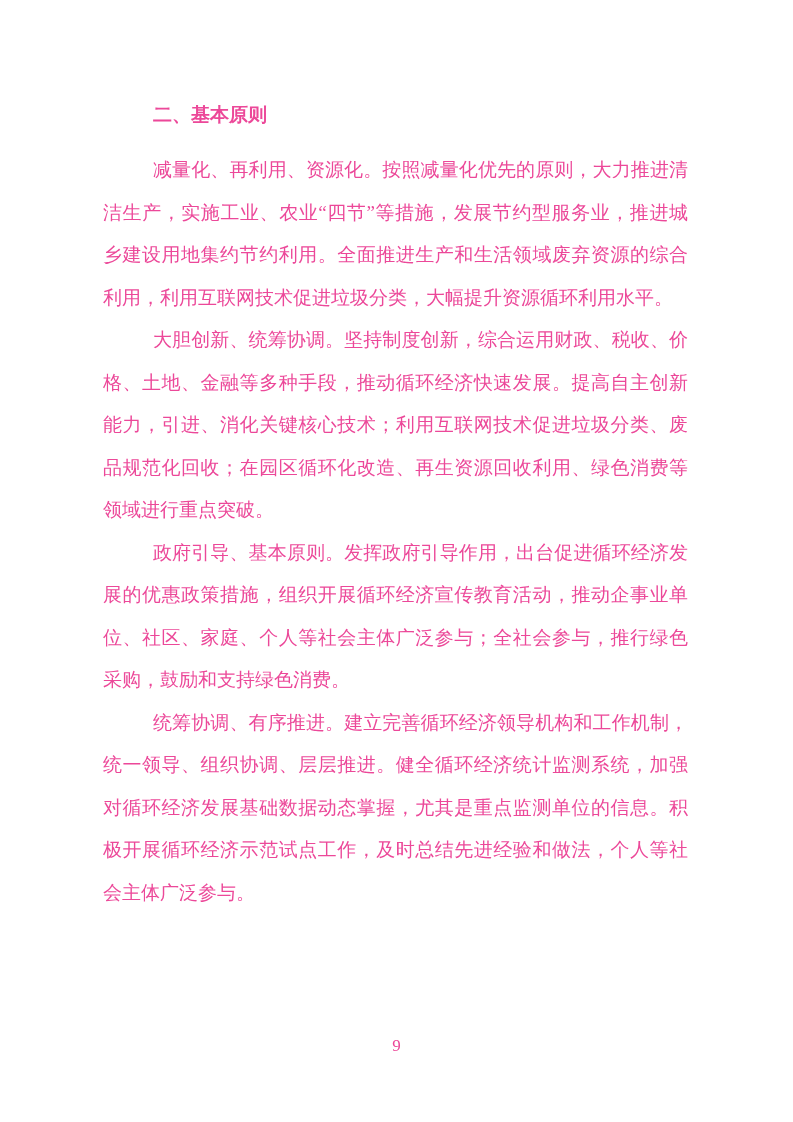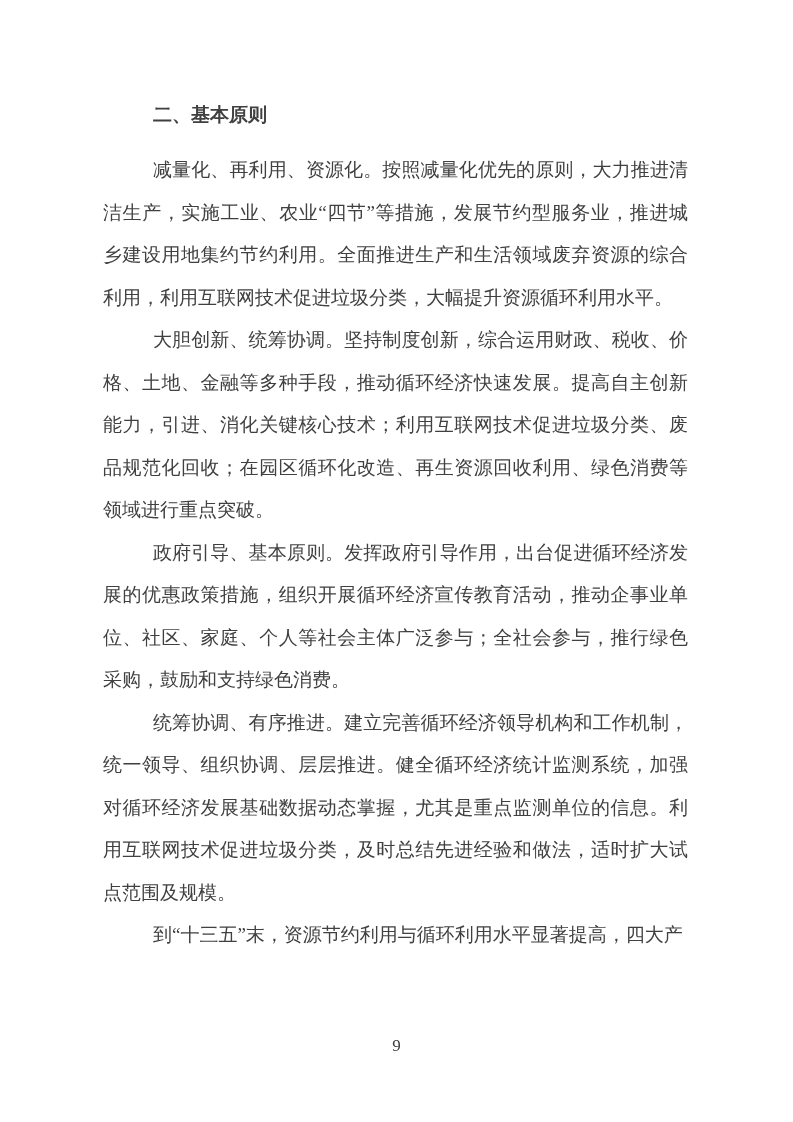--- a/index.html
+++ b/index.html
@@ -10,21 +10,21 @@
   .page {
     position: relative;
     width: 793px;
     height: 1122px;
     background: #ffffff;
     box-sizing: border-box;
     padding: 94px 105px 16px 103px;
     font-family: "Liberation Serif", "DejaVu Serif", serif;
     font-size: 19px;
     line-height: 42.5px;
-    color: #404040;
+    color: #ec4899;
     overflow: hidden;
   }
   .heading {
     margin: 0 0 12.5px 0;
     font-size: 19px;
     font-weight: bold;
     text-indent: 50px;
     line-height: 42.5px;
   }
   .para {
@@ -53,20 +53,19 @@
 <div class="page">
 
   <h2 class="heading">二、基本原则</h2>
 
   <p class="para"><strong class="lead">减量化、再利用、资源化。</strong><span>按照减量化优先的原则，大力推进清洁生产，实施工业、农业“四节”等措施，发展节约型服务业，推进城乡建设用地集约节约利用。全面推进生产和生活领域废弃资源的综合利用，利用互联网技术促进垃圾分类，大幅提升资源循环利用水平。</span></p>
 
   <p class="para"><strong class="lead">大胆创新、统筹协调。</strong><span>坚持制度创新，综合运用财政、税收、价格、土地、金融等多种手段，推动循环经济快速发展。提高自主创新能力，引进、消化关键核心技术；利用互联网技术促进垃圾分类、废品规范化回收；在园区循环化改造、再生资源回收利用、绿色消费等领域进行重点突破。</span></p>
 
   <p class="para"><strong class="lead">政府引导、基本原则。</strong><span>发挥政府引导作用，出台促进循环经济发展的优惠政策措施，组织开展循环经济宣传教育活动，推动企事业单位、社区、家庭、个人等社会主体广泛参与；全社会参与，推行绿色采购，鼓励和支持绿色消费。</span></p>
 
-  <p class="para"><strong class="lead">统筹协调、有序推进。</strong><span>建立完善循环经济领导机构和工作机制，统一领导、组织协调、层层推进。健全循环经济统计监测系统，加强对循环经济发展基础数据动态掌握，尤其是重点监测单位的信息。利用互联网技术促进垃圾分类，及时总结先进经验和做法，适时扩大试点范围及规模。</span></p>
+  <p class="para"><strong class="lead">统筹协调、有序推进。</strong><span>建立完善循环经济领导机构和工作机制，统一领导、组织协调、层层推进。健全循环经济统计监测系统，加强对循环经济发展基础数据动态掌握，尤其是重点监测单位的信息。积极开展循环经济示范试点工作，及时总结先进经验和做法，个人等社会主体广泛参与。</span></p>
 
 
-  <p class="para"><span>到“十三五”末，资源节约利用与循环利用水平显著提高，四大产</span></p>
 
   <div class="page-number">9</div>
 
 </div>
 
 </body></html>

